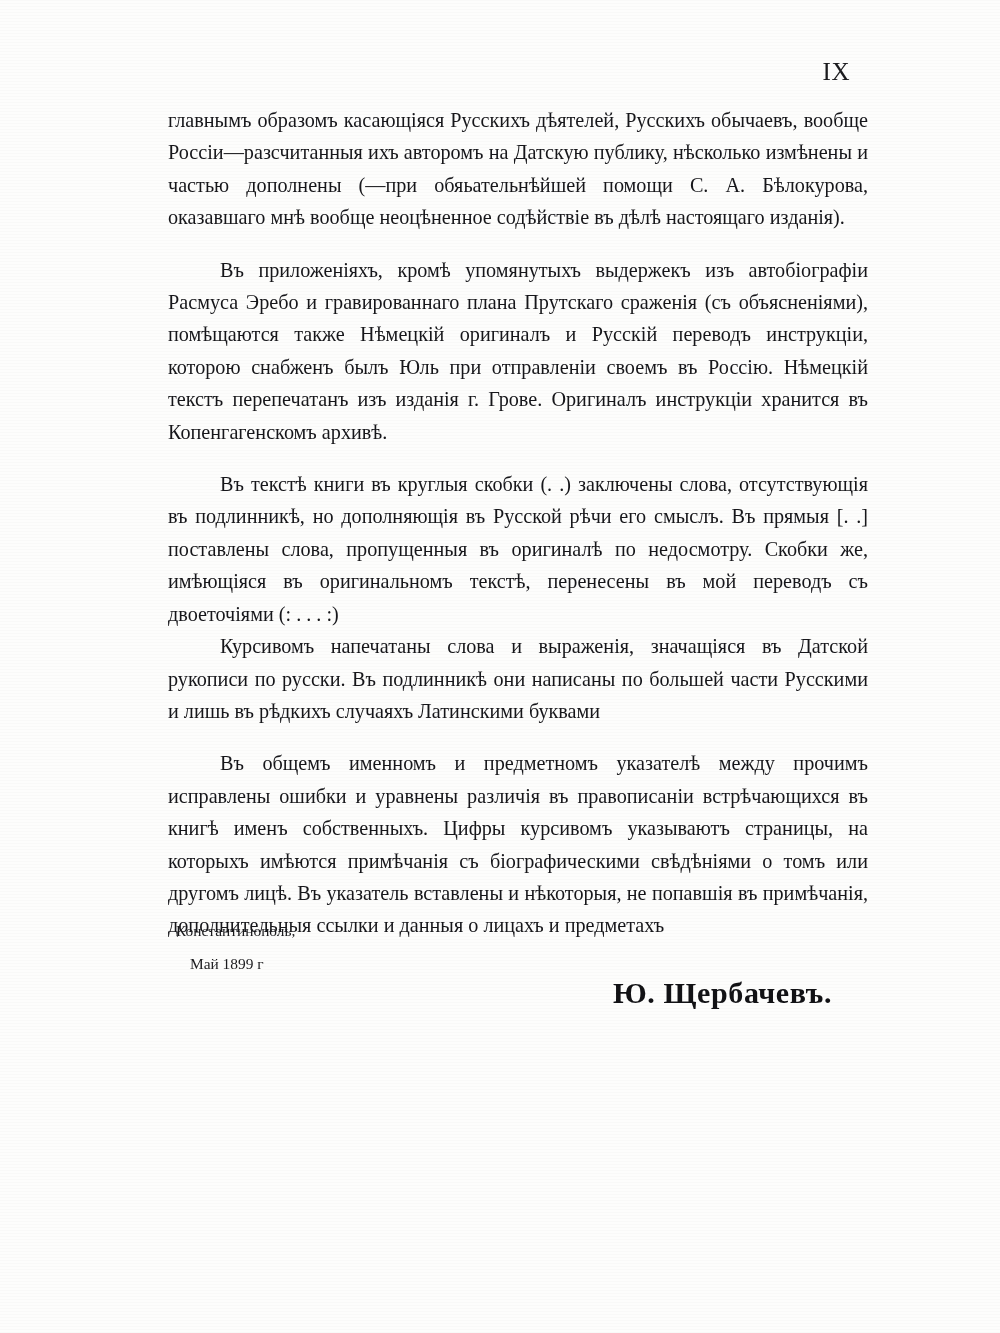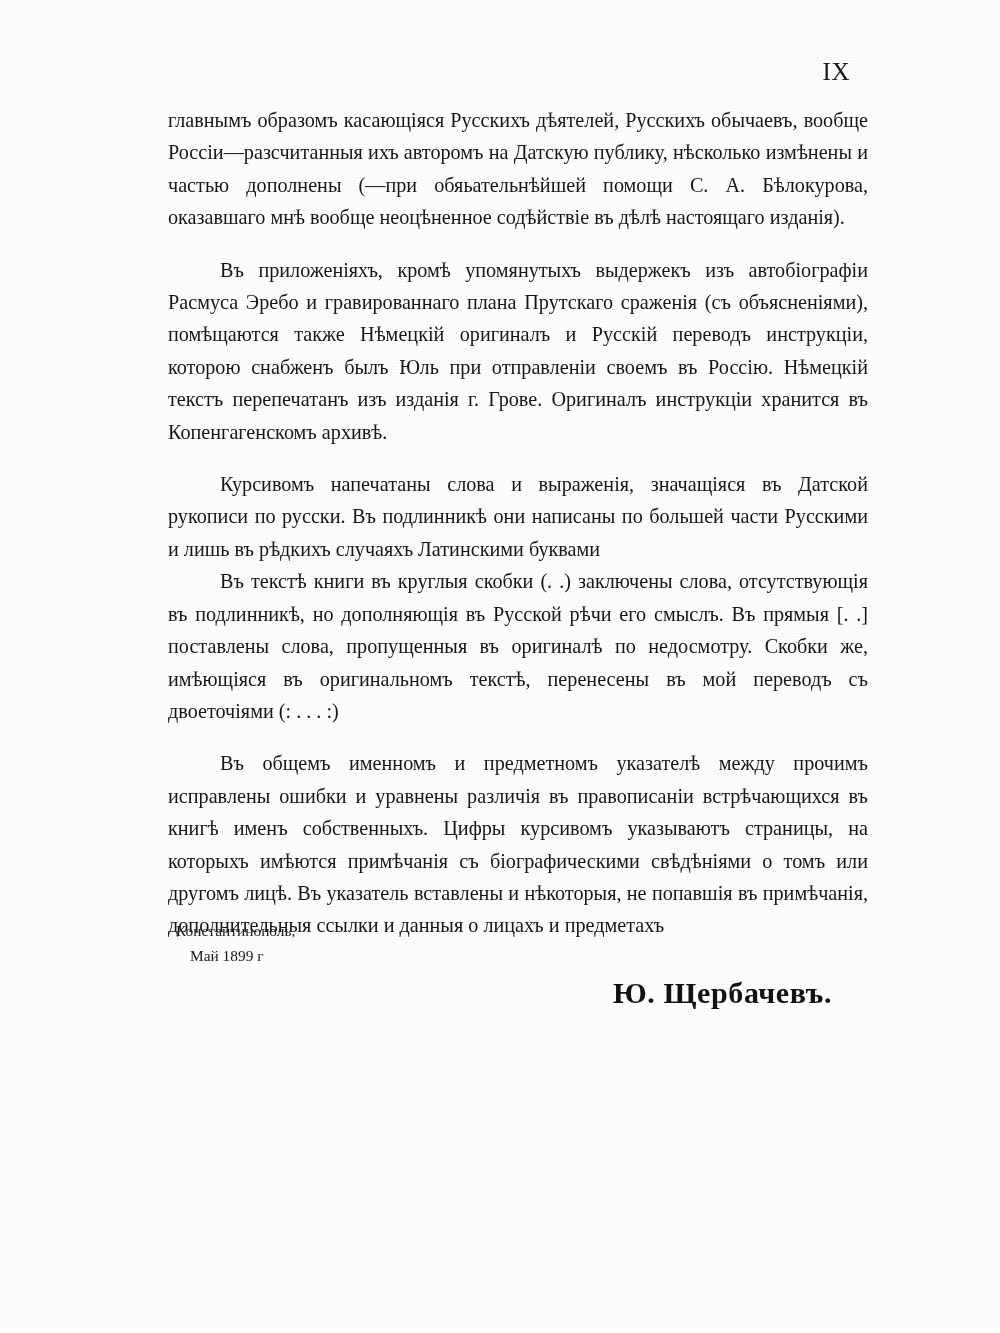--- a/index.html
+++ b/index.html
@@ -72,21 +72,21 @@
   
   .colophon {
     position: absolute;
     left: 176px;
     top: 918px;
     font-size: 15.4px;
     line-height: 25px;
     color: #1a1a1d;
   }
   .colophon .place { display: block; }
-  .colophon .date  { display: block; padding-left: 14px; }
+  .colophon .date  { display: block; padding-left: 14px; margin-top: 8px; }
 
   
   .signature {
     position: absolute;
     right: 168px;
     top: 976px;
     font-size: 30px;
     font-weight: 700;
     letter-spacing: 0.6px;
     color: #121215;
@@ -108,23 +108,23 @@
 <div class="page-scan">
 
   <div class="folio">IX</div>
 
   <div class="textblock">
 
     <p class="para flush"><span>главнымъ образомъ касающіяся Русскихъ дѣятелей, Русскихъ обычаевъ, вообще Россіи—разсчитанныя ихъ авторомъ на Датскую публику, нѣсколько измѣнены и частью дополнены (—при обяьательнѣйшей помощи С. А. Бѣлокурова, оказавшаго мнѣ вообще неоцѣненное содѣйствіе въ дѣлѣ настоящаго изданія).</span></p>
 
     <p class="para"><span class="indent"></span><span>Въ приложеніяхъ, кромѣ упомянутыхъ выдержекъ изъ автобіографіи Расмуса Эребо и гравированнаго плана Прутскаго сраженія (съ объясненіями), помѣщаются также Нѣмецкій оригиналъ и Русскій переводъ инструкціи, которою снабженъ былъ Юль при отправленіи своемъ въ Россію. Нѣмецкій текстъ перепечатанъ изъ изданія г. Грове. Оригиналъ инструкціи хранится въ Копенгагенскомъ архивѣ.</span></p>
 
+    <p class="para tight"><span class="indent"></span><span>Въ текстѣ книги въ круглыя скобки (. .) заключены слова, отсутствующія въ подлинникѣ, но дополняющія въ Русской рѣчи его смыслъ. Въ прямыя [. .] поставлены слова, пропущенныя въ оригиналѣ по недосмотру. Скобки же, имѣющіяся въ оригинальномъ текстѣ, перенесены въ мой переводъ съ двоеточіями (: . . . :)</span></p>
+
     <p class="para tight"><span class="indent"></span><span>Курсивомъ напечатаны слова и выраженія, значащіяся въ Датской рукописи по русски. Въ подлинникѣ они написаны по большей части Русскими и лишь въ рѣдкихъ случаяхъ Латинскими буквами</span></p>
-
-    <p class="para tight"><span class="indent"></span><span>Въ текстѣ книги въ круглыя скобки (. .) заключены слова, отсутствующія въ подлинникѣ, но дополняющія въ Русской рѣчи его смыслъ. Въ прямыя [. .] поставлены слова, пропущенныя въ оригиналѣ по недосмотру. Скобки же, имѣющіяся въ оригинальномъ текстѣ, перенесены въ мой переводъ съ двоеточіями (: . . . :)</span></p>
 
     <p class="para"><span class="indent"></span><span>Въ общемъ именномъ и предметномъ указателѣ между прочимъ исправлены ошибки и уравнены различія въ правописаніи встрѣчающихся въ книгѣ именъ собственныхъ. Цифры курсивомъ указываютъ страницы, на которыхъ имѣются примѣчанія съ біографическими свѣдѣніями о томъ или другомъ лицѣ. Въ указатель вставлены и нѣкоторыя, не попавшія въ примѣчанія, дополнительныя ссылки и данныя о лицахъ и предметахъ</span></p>
 
   </div>
 
   <div class="colophon">
     <span class="place">Константинополь,</span>
     <span class="date">Май 1899 г</span>
   </div>
 

